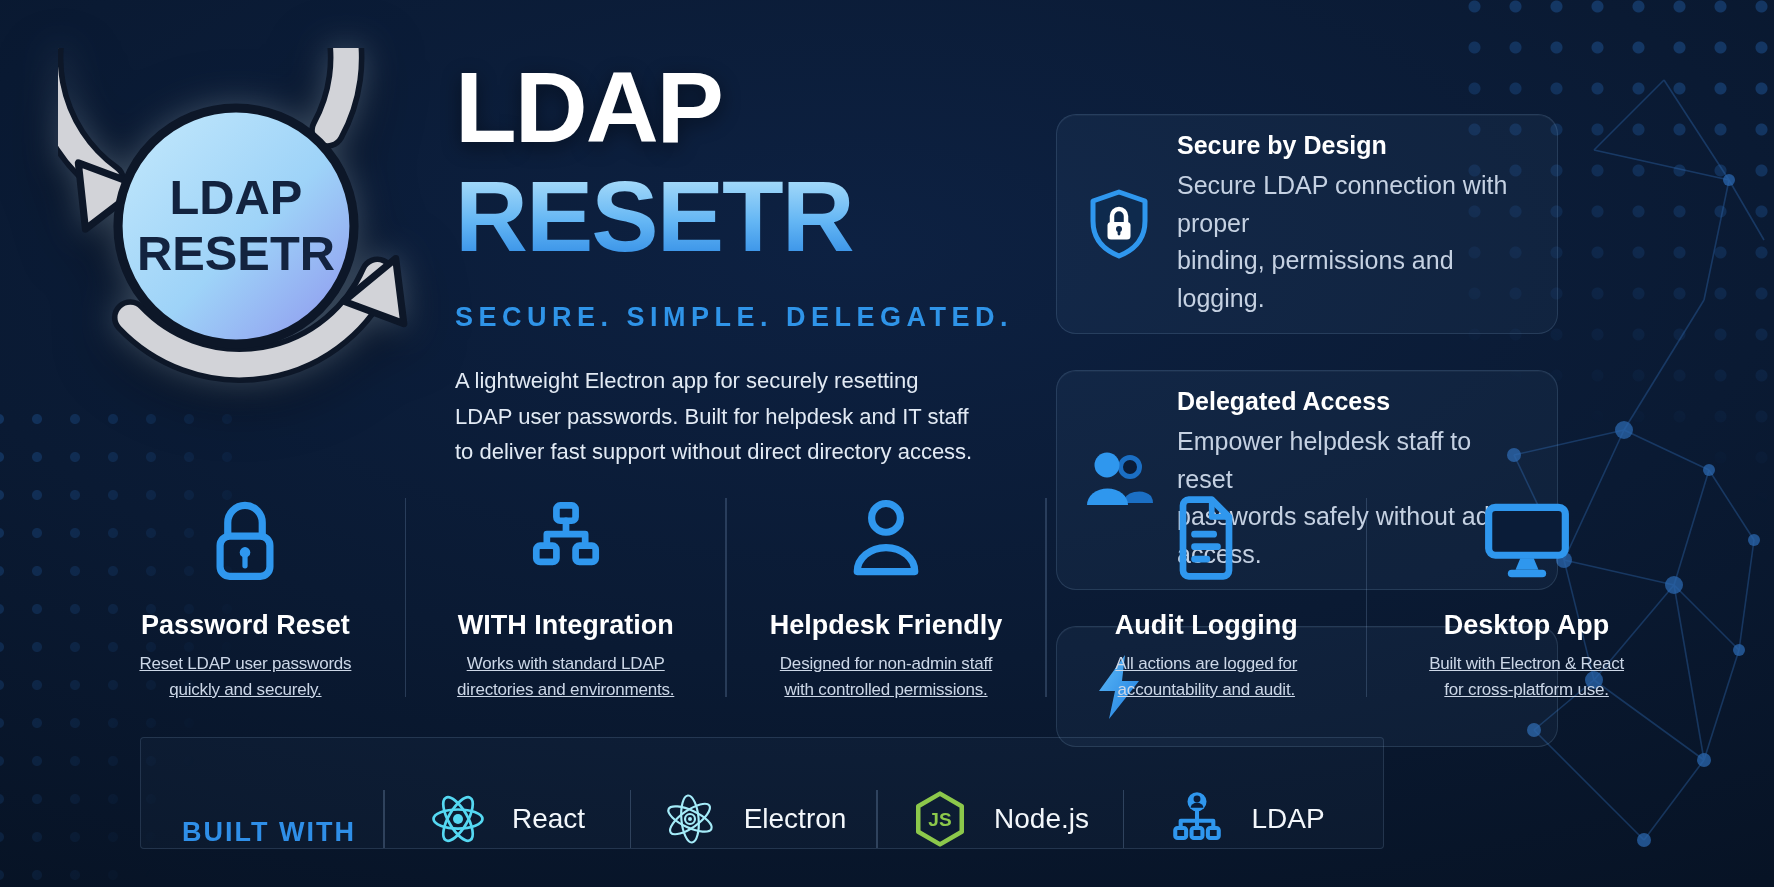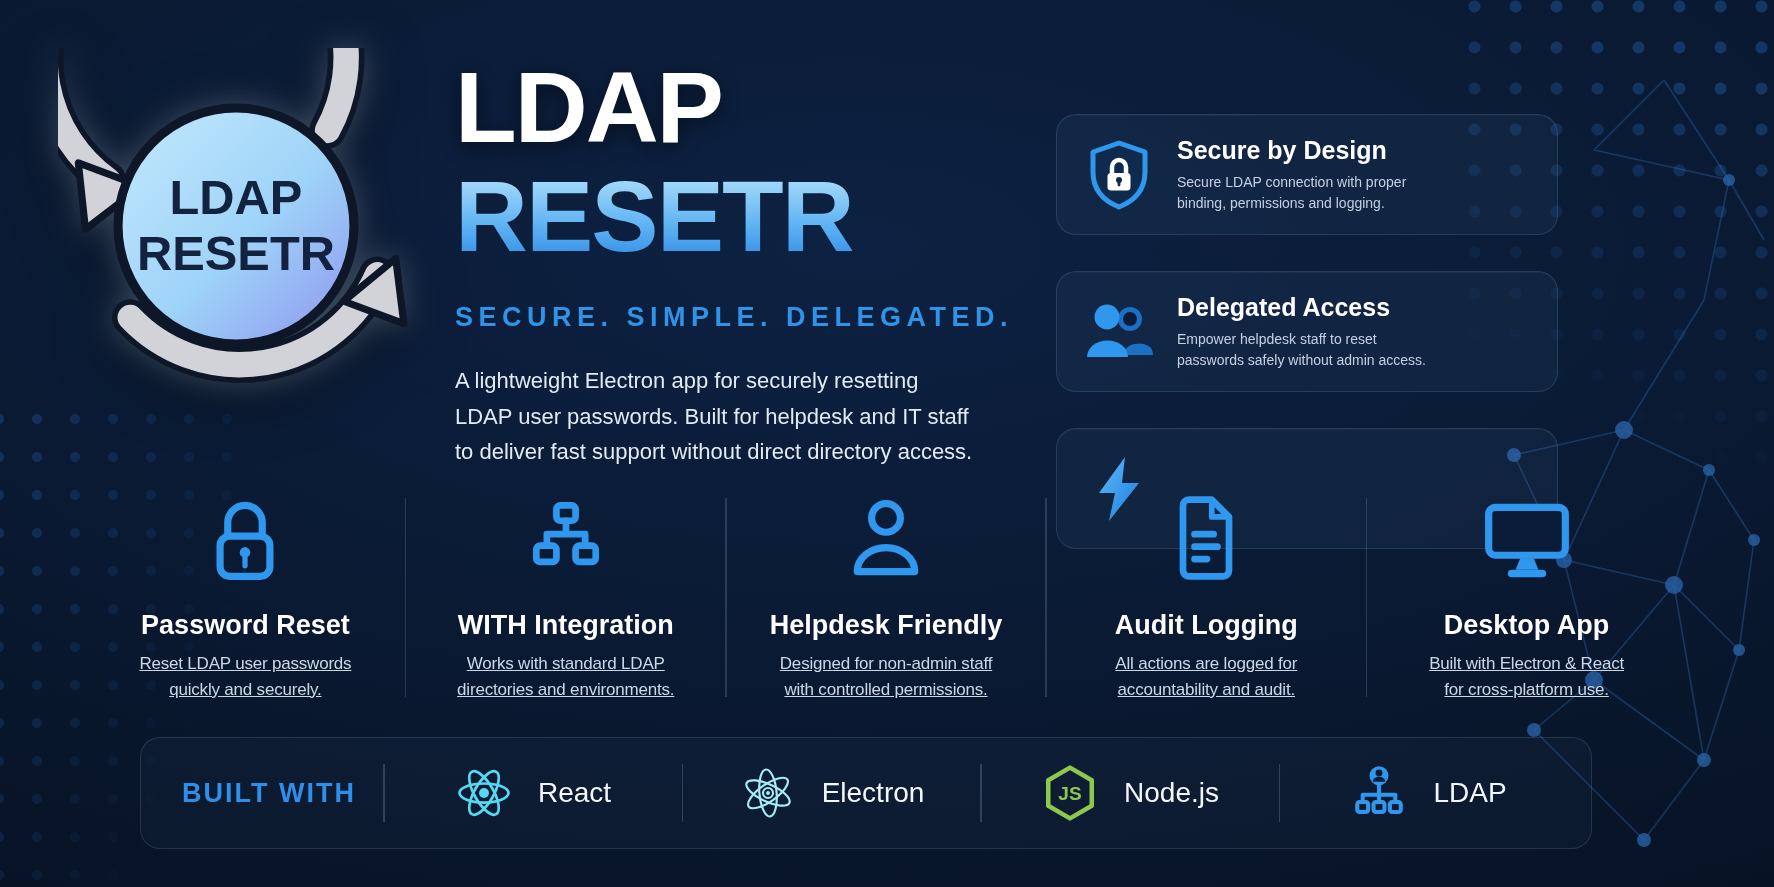--- a/index.html
+++ b/index.html
@@ -45,34 +45,34 @@
   .cards{position:absolute;left:1056px;top:66px;width:502px;display:flex;flex-direction:column;gap:36px;z-index:2;margin-top:48px;}
   .card{
     display:flex;align-items:center;gap:22px;min-height:121px;box-sizing:border-box;
     padding:16px 24px 16px 26px;border-radius:20px;
     background:rgba(125,165,215,.06);
     border:1.5px solid rgba(150,182,222,.17);
     box-shadow:inset 0 1px 0 rgba(255,255,255,.04);
   }
   .card-icon{flex:0 0 72px;display:flex;justify-content:center;align-items:center;}
   .card-title{font-size:25px;font-weight:700;color:#ffffff;}
-  .card-desc{margin-top:7px;font-size:14px;line-height:1.5;color:#c5d1e2;white-space:pre-line;}
+  .card-desc{margin-top:7px;font-size:25px;line-height:1.5;color:#c5d1e2;white-space:pre-line;}
   
   .features{position:absolute;left:86px;top:492px;width:1600px;display:flex;align-items:stretch;z-index:2;}
   .feature{flex:1;text-align:center;padding:0 6px;}
   .feature-icon{height:92px;display:flex;justify-content:center;align-items:flex-start;}
   .feature-title{margin-top:26px;font-size:27px;font-weight:700;color:#ffffff;}
   .feature-desc{margin-top:10px;font-size:17px;letter-spacing:-.2px;line-height:1.52;color:#ccd7e7;white-space:pre-line;text-decoration:underline;}
   .v-divider{width:1.5px;background:rgba(150,182,222,.22);margin:6px 0;}
   
   .builtbar{
-    position:absolute;left:140px;top:737px;width:1452px;height:112px;box-sizing:border-box;z-index:2;
-    border-radius:20px;border:1.5px solid rgba(150,182,222,.17);
+    position:absolute;left:140px;top:737px;width:1244px;height:112px;box-sizing:border-box;z-index:2;
+    border-radius:4px;border:1.5px solid rgba(150,182,222,.17);
     background:rgba(90,130,185,.05);
-    display:flex;align-items:center;padding:0 14px;
+    display:flex;align-items:flex-end;padding:0 14px;
   }
   .bw-label{flex:0 0 228px;text-align:center;font-size:27px;font-weight:700;letter-spacing:2px;color:#2f8fe8;}
   .bw-divider{width:1.5px;height:58px;background:rgba(150,182,222,.25);}
   .bw-item{flex:1;display:flex;align-items:center;justify-content:center;gap:25px;}
   .bw-name{font-size:28px;font-weight:500;color:#f3f7fb;}
 </style>
 </head>
 <body>
 
 <div class="canvas">

